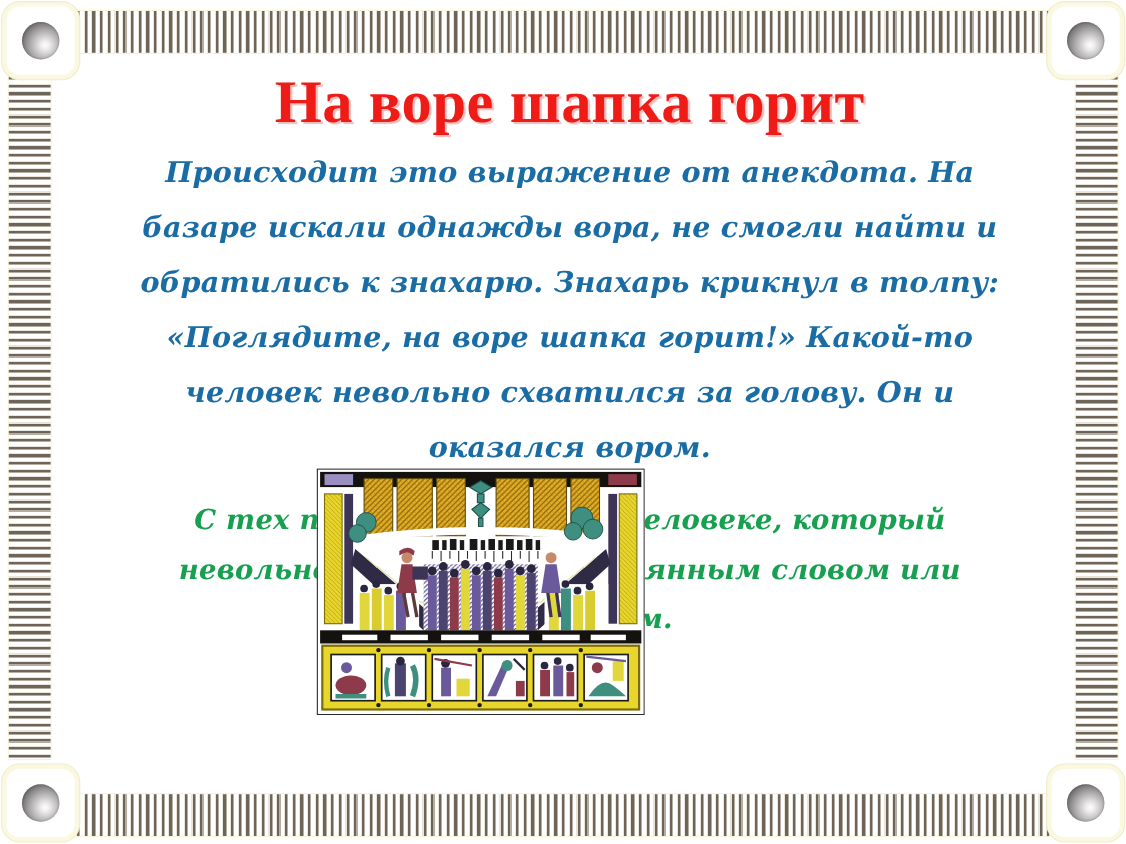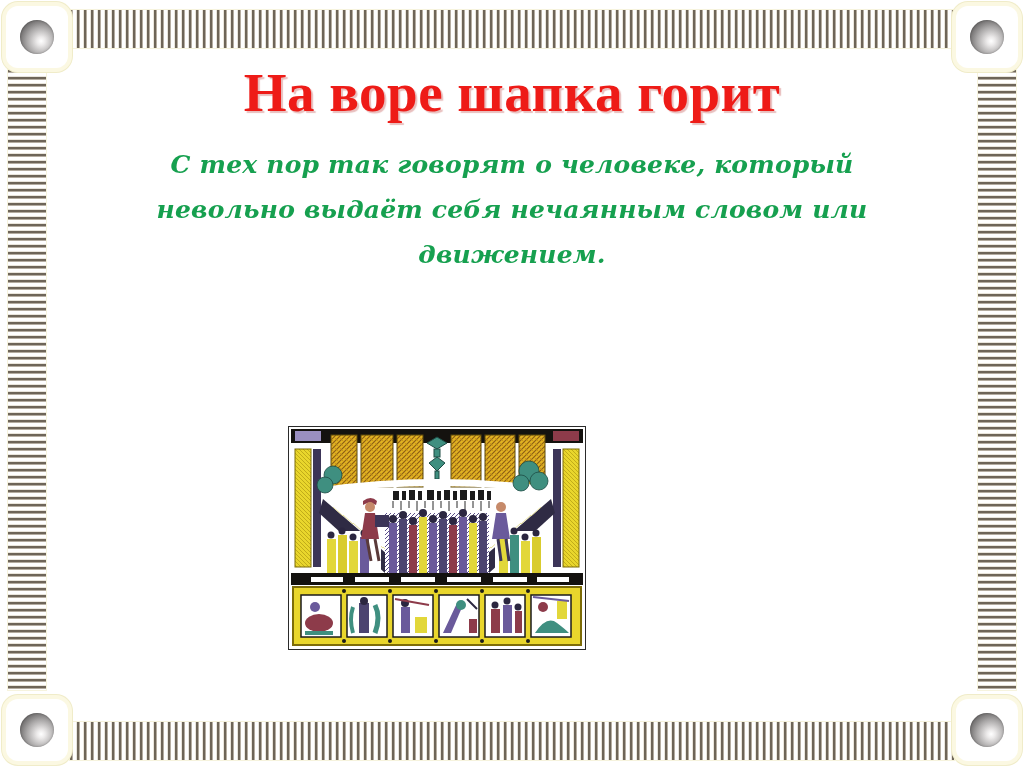--- a/index.html
+++ b/index.html
@@ -75,21 +75,21 @@
     box-shadow: inset 0 0 2px rgba(0,0,0,0.35);
   }
   #corner-tl { left: 6px;   top: 6px; }
   #corner-tr { left: 956px; top: 6px; }
   #corner-bl { left: 6px;   top: 699px; }
   #corner-br { left: 956px; top: 699px; }
 
   
   .content {
     position: absolute;
-    left: 58px;
+    left: 64px;
     top: 52px;
     width: 908px;
     height: 660px;
   }
 
   .slide-title {
     text-align: center;
     color: #ee1b17;
     font-family: "Liberation Serif", serif;
     font-weight: bold;
@@ -163,20 +163,21 @@
     <div class="rivet"></div>
   </div>
   <div class="corner-plate" id="corner-br">
     <div class="rivet"></div>
   </div>
 
   <div class="content">
 
     <h1 class="slide-title">На воре шапка горит</h1>
 
+    <p class="para" id="para-story">Происходит это выражение от  анекдота. На базаре искали однажды вора, не смогли найти и обратились к знахарю. Знахарь  крикнул в  толпу: «Поглядите, на  воре шапка  горит!» Какой-то человек невольно схватился за голову. Он  и оказался вором.</p>
 
     <p class="para" id="para-meaning">С тех пор так говорят о человеке, который невольно выдаёт  себя нечаянным словом или движением.</p>
 
   </div>
 
   <div class="illustration-wrap">
     <svg class="lubok" viewBox="0 0 296 222">
       <defs>
         <pattern id="crowdhatch" width="4" height="4" patternUnits="userSpaceOnUse">
           <rect width="4" height="4" fill="#ffffff"></rect>

